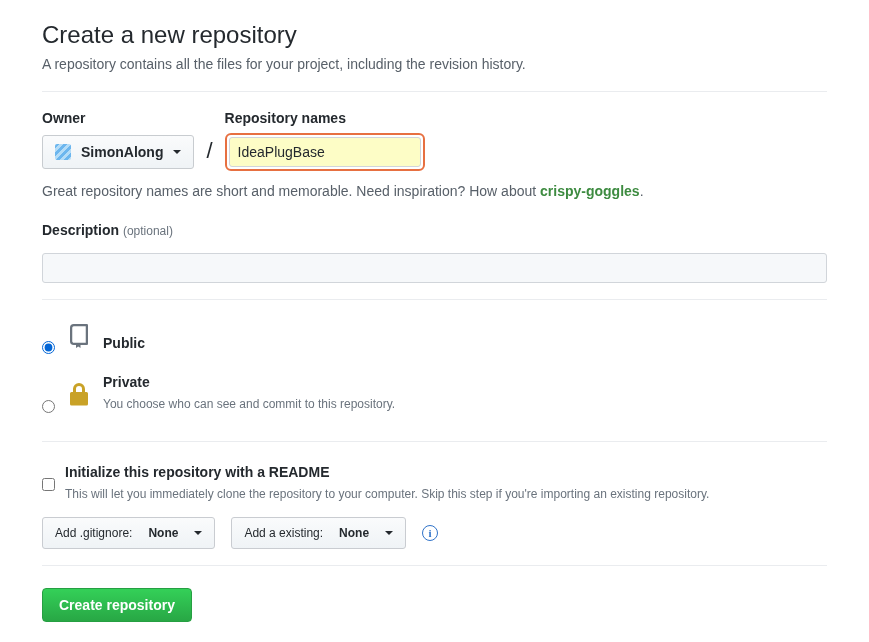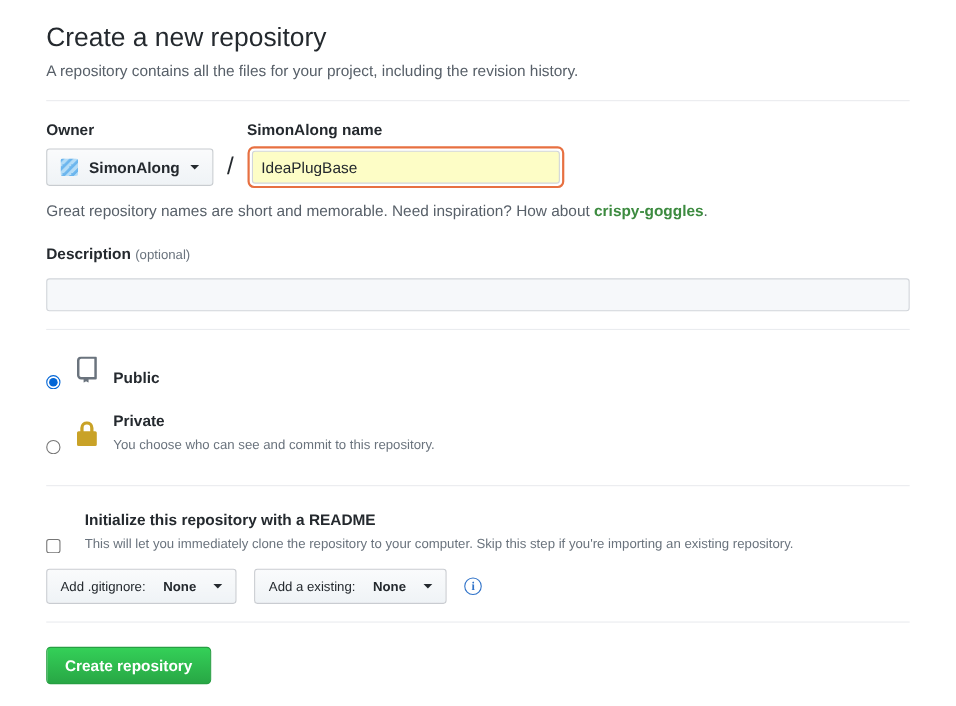--- a/index.html
+++ b/index.html
@@ -74,21 +74,21 @@
       color: #24292e;
     }
     .repo-name-wrap {
       position: relative;
       border: 2px solid #e77041;
       border-radius: 6px;
       padding: 2px;
       margin-top: -2px;
     }
     .repo-name-input {
-      width: 280px;
+      width: 192px;
       padding: 6px 8px;
       font-size: 14px;
       border: 1px solid #d1d5da;
       border-radius: 3px;
       background: #fdfdc6;
       color: #24292e;
     }
     .hint {
       margin-top: 10px;
       font-size: 14px;
@@ -119,22 +119,22 @@
       align-items: flex-end;
       gap: 12px;
       padding: 6px 0 12px 0;
     }
     .radio { margin-top: 7px; accent-color: #0366d6; }
     .vis-icon { width: 24px; padding-top: 2px; color: #b0871f; }
     .vis-text strong { font-size: 14px; font-weight: 600; }
     .vis-desc { font-size: 12px; color: #6a737d; margin-top: 2px; }
     .init-row {
       display: flex;
-      align-items: flex-end;
-      gap: 22px;
+      align-items: center;
+      gap: 10px;
       padding-top: 4px;
     }
     .init-row input[type="checkbox"] { margin-top: 4px; }
     .init-desc { font-size: 12px; color: #6a737d; margin-top: 2px; max-width: 660px;}
     .dropdown-row {
       display: flex;
       align-items: center;
       gap: 16px;
       margin-top: 14px;
     }
@@ -190,21 +190,21 @@
   <div class="field-block">
     <div class="label">Owner</div>
     <button class="owner-select">
       <span class="avatar"></span>
       <span>SimonAlong</span>
       <span class="caret-down"></span>
     </button>
   </div>
   <div class="slash">/</div>
   <div class="field-block">
-    <div class="label">SimonAlong name</div>
+    <div class="label">Repository names</div>
     <div class="repo-name-wrap">
       <input class="repo-name-input" type="text" value="IdeaPlugBase" style="">
     </div>
   </div>
 </div>
 
 <p class="hint">
   <span>Great repository names are short and memorable. Need inspiration? How about </span><span class="hint-link">crispy-goggles</span><span>.</span>
 </p>
 

